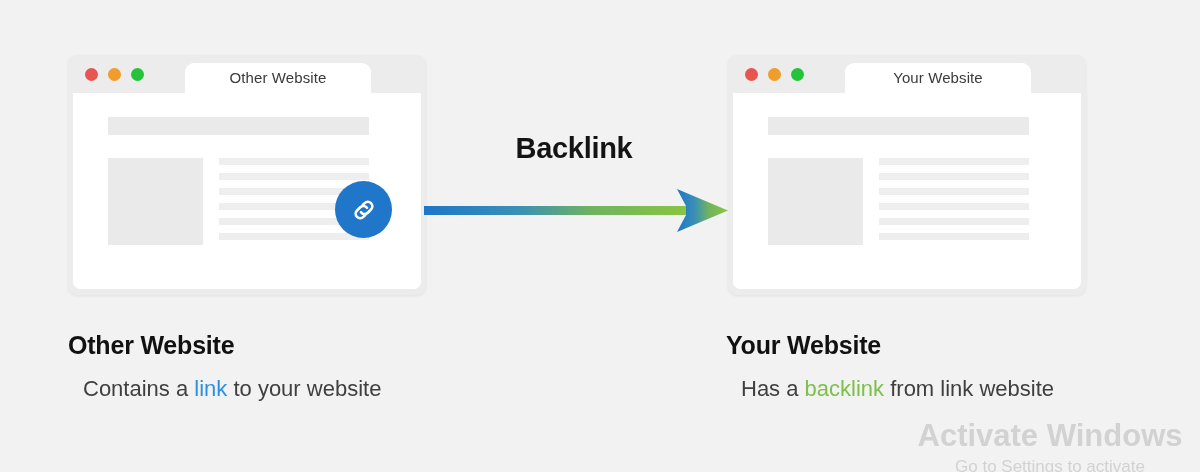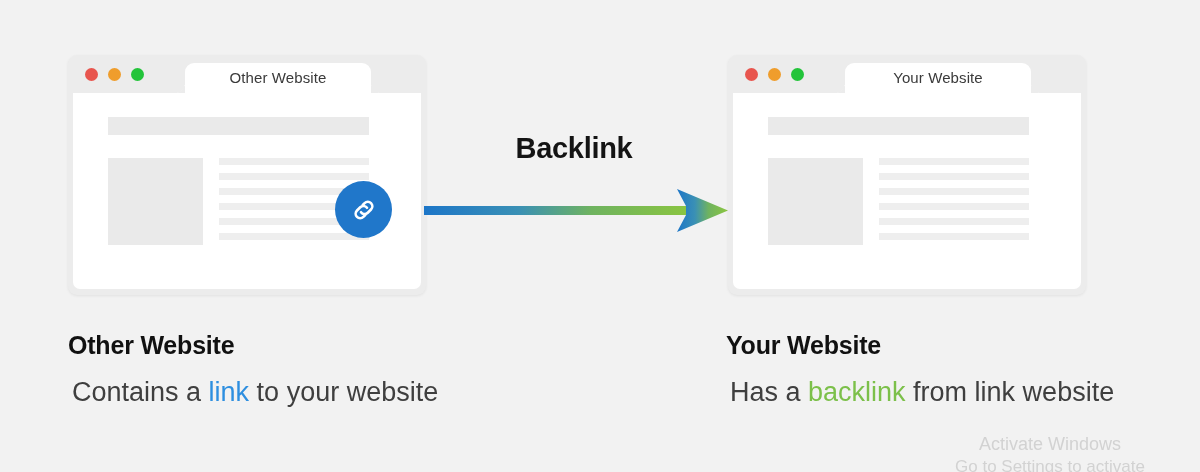--- a/index.html
+++ b/index.html
@@ -193,43 +193,44 @@
 
   .caption-title {
     font-size: 25px;
     font-weight: bold;
     color: #111111;
     letter-spacing: -0.2px;
     margin: 0 0 16px 0;
     line-height: 1.1;
   }
   .caption-sub {
-    font-size: 27px;
+    font-size: 22px;
     color: #3f3f3f;
     line-height: 1.2;
-    margin: 4px;
+    margin: 15px;
     white-space: nowrap;
   }
   .kw-link     { color: #2e8fe0; }
   .kw-backlink { color: #7cc04a; }
 
   
   .watermark {
     position: absolute;
     right: 0px;
     bottom: -6px;
     width: 300px;
     text-align: center;
     color: #d2d2d2;
     pointer-events: none;
   }
   .wm-line1 {
-    font-size: 18px;
+    font-size: 31px;
     line-height: 1.25;
     white-space: nowrap;
+    font-weight: bold;
   }
   .wm-line2 {
     font-size: 17px;
     line-height: 1.3;
     white-space: nowrap;
   }
 </style>
 </head>
 <body>
 

